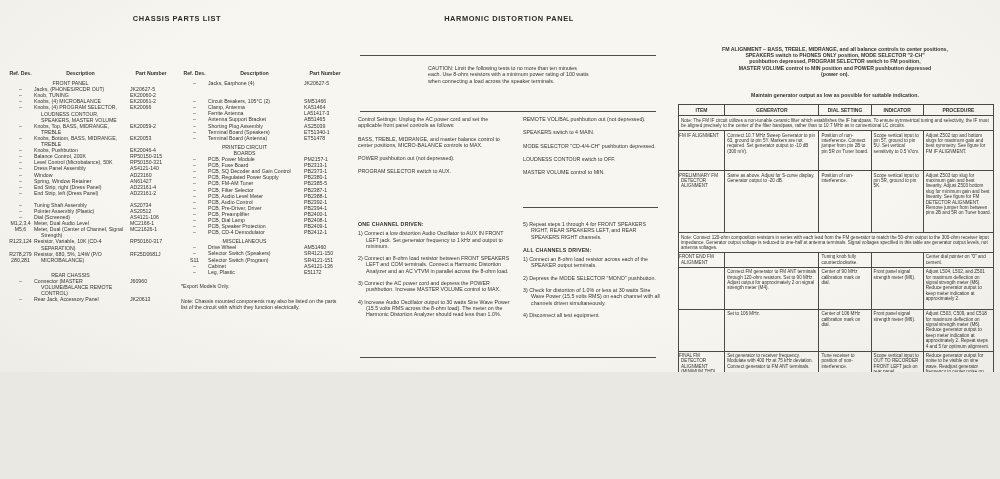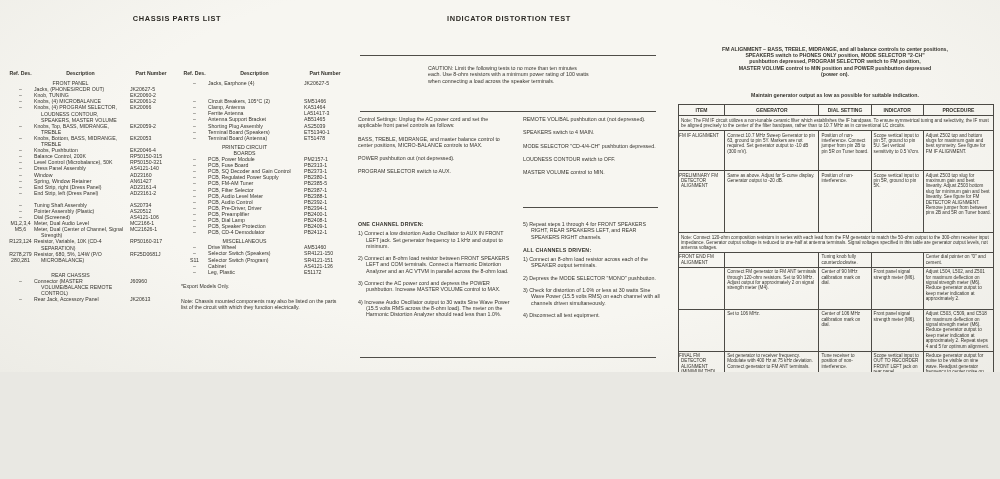--- a/index.html
+++ b/index.html
@@ -397,21 +397,21 @@
           </div>
           </div>
         <div class="pfoot">*Export Models Only.</div>
         <div class="pnote">Note:  Chassis mounted components may also be listed on the parts list of the circuit with which they function electrically.</div>
       </div>
 
     </div>
   </div>
 
   <div class="section harm">
-    <div class="sec-title">INDICATOR DISTORTION TEST</div>
+    <div class="sec-title">HARMONIC DISTORTION PANEL</div>
 
     <div class="rule rule-top"></div>
     <div class="caution">CAUTION:  Limit the following tests to no more than ten minutes each.  Use 8-ohm resistors with a minimum power rating of 100 watts when connecting a load across the speaker terminals.</div>
     <div class="rule rule-midtop"></div>
 
     <div class="hcol ctrl-left">
 
     <p>Control Settings:  Unplug the AC power cord and set the applicable front panel controls as follows:</p>
         <p>BASS, TREBLE, MIDRANGE, and master balance control to center positions, MICRO-BALANCE controls to MAX.</p>
         <p>POWER pushbutton out (not depressed).</p>

